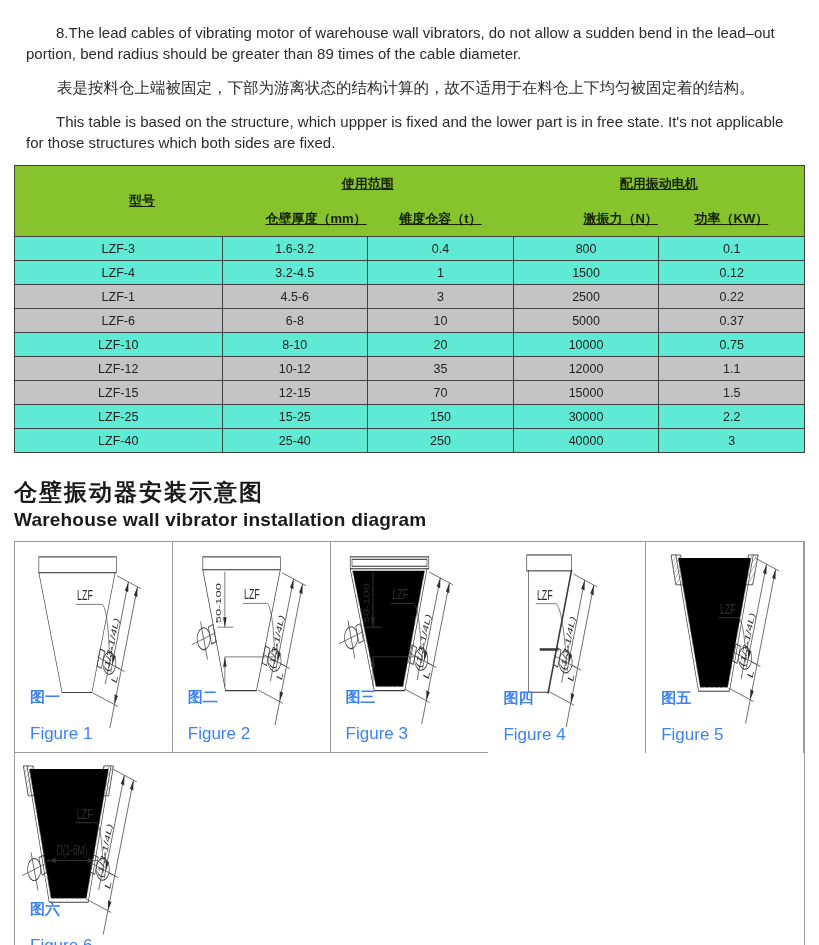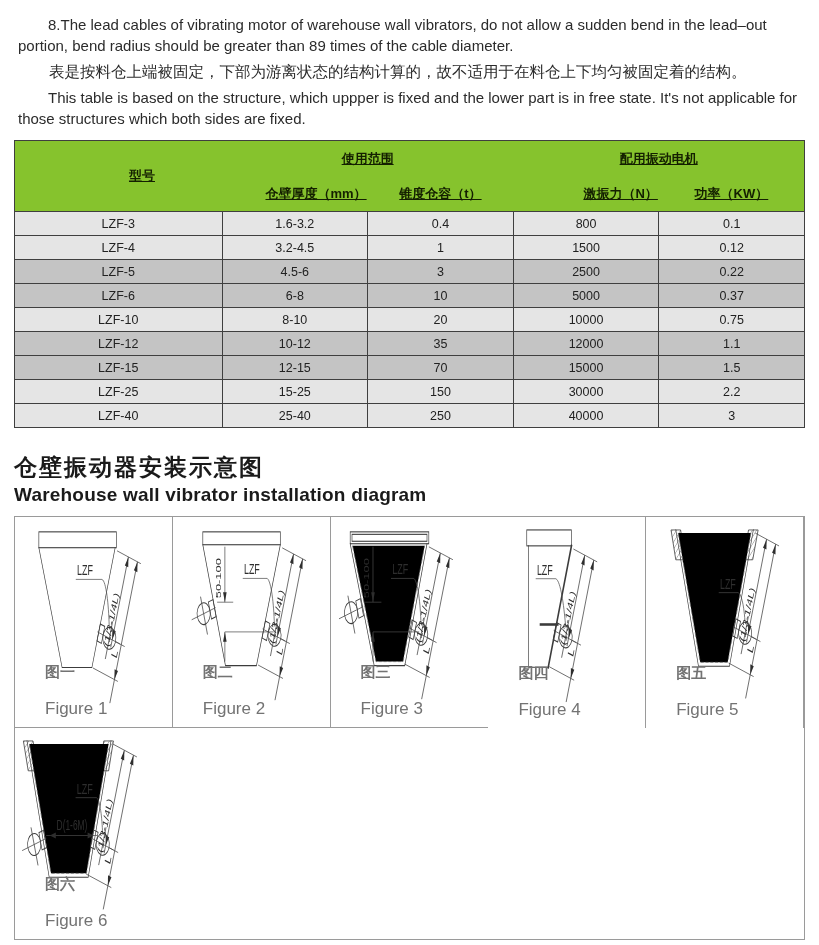--- a/index.html
+++ b/index.html
@@ -1,43 +1,43 @@
 <!DOCTYPE html>
 <html style="--green: #86C32D; --shade: #C4C4C4;"><head>
 <meta charset="utf-8">
 <style>
   html,body{margin:0;padding:0;background:#fff;}
   .page{width:819px;height:945px;background:#fff;box-sizing:border-box;
         padding:10px 14px 0 14px;font-family:"Liberation Sans",sans-serif;color:#2b2b2b;overflow:hidden;}
   
-  .intro p{margin:4px;font-size:15px;line-height:21px;text-indent:2em;color:#2b2b2b;}
+  .intro p{margin:12px;font-size:15px;line-height:21px;text-indent:2em;color:#2b2b2b;}
   .intro p.zh{font-size:15.5px;line-height:23px;}
   
   table.spec{width:791px;border-collapse:collapse;margin-top:11px;table-layout:fixed;
              font-size:12.5px;color:#222;text-align:center;}
   table.spec,table.spec td{border:1px solid #3f3f3f;}
   table.spec th{background:var(--green,#86C32D);font-weight:bold;font-size:13px;color:#142000;height:33px;border:0 solid #fff;text-decoration:underline;}
   th.model{border-right:1px solid #3f3f3f;padding-left:48px;}
   th.g1{border-bottom:2.5px solid #fff;border-right:1px solid #3f3f3f;}
   th.g2{border-bottom:2.5px solid #fff;}
   th.s1,th.s3{border-right:2.5px solid #fff;text-align:right;}
   th.s2{border-right:1px solid #3f3f3f;}
-  table.spec td{height:21px;background:#e5e5e5;}
+  table.spec td{height:21px;background:#5eead4;}
   tr.shaded td{background:var(--shade,#C4C4C4);}
   
   .sec-zh{margin-top:24px;font-size:23px;font-weight:bold;letter-spacing:2px;color:#1a1a1a;}
   .sec-en{margin-top:1px;font-size:19px;font-weight:bold;letter-spacing:.2px;color:#1a1a1a;}
   
   .grid{margin-top:10px;width:791px;height:424px;border:1px solid #9a9a9a;display:grid;
         grid-template-columns:1fr 1fr 1fr 1fr 1fr;grid-template-rows:1fr 1fr;box-sizing:border-box;}
   .cell{position:relative;border-right:1px solid #9a9a9a;border-bottom:1px solid #9a9a9a;}
   .cell:nth-child(3n){border-right:none;}
   .cell:nth-child(n+4){border-bottom:none;}
   .cell svg{display:block;width:100%;height:100%;}
-  .cap{position:absolute;left:30px;bottom:8px;color:#737373;line-height:1.15;}
+  .cap{position:absolute;left:15px;bottom:8px;color:#3b82f6;line-height:1.15;}
   .cap-zh{font-size:15px;font-weight:600;}
   .cap-en{font-size:17px;margin-top:19px;}
   
   .ln{fill:none;stroke:#3c3c3c;stroke-width:1.1;stroke-linecap:square;}
   .thk{stroke-width:2.6;}
   .dsh{stroke:#626262;stroke-dasharray:5 3;stroke-width:.9;}
   .dim{fill:none;stroke:#4a4a4a;stroke-width:.9;}
   .ar{fill:#2e2e2e;stroke:none;}
   .blk{stroke:#3c3c3c;stroke-width:1;}
   text.lbl{font:15px "Liberation Sans",sans-serif;fill:#2e2e2e;}
@@ -76,21 +76,21 @@
           <td>0.1</td>
     </tr>
     <tr>
       <td>LZF-4</td>
           <td>3.2-4.5</td>
           <td>1</td>
           <td>1500</td>
           <td>0.12</td>
     </tr>
     <tr class="shaded">
-      <td>LZF-5</td>
+      <td>LZF-1</td>
           <td>4.5-6</td>
           <td>3</td>
           <td>2500</td>
           <td>0.22</td>
     </tr>
     <tr class="shaded">
       <td>LZF-6</td>
           <td>6-8</td>
           <td>10</td>
           <td>5000</td>

